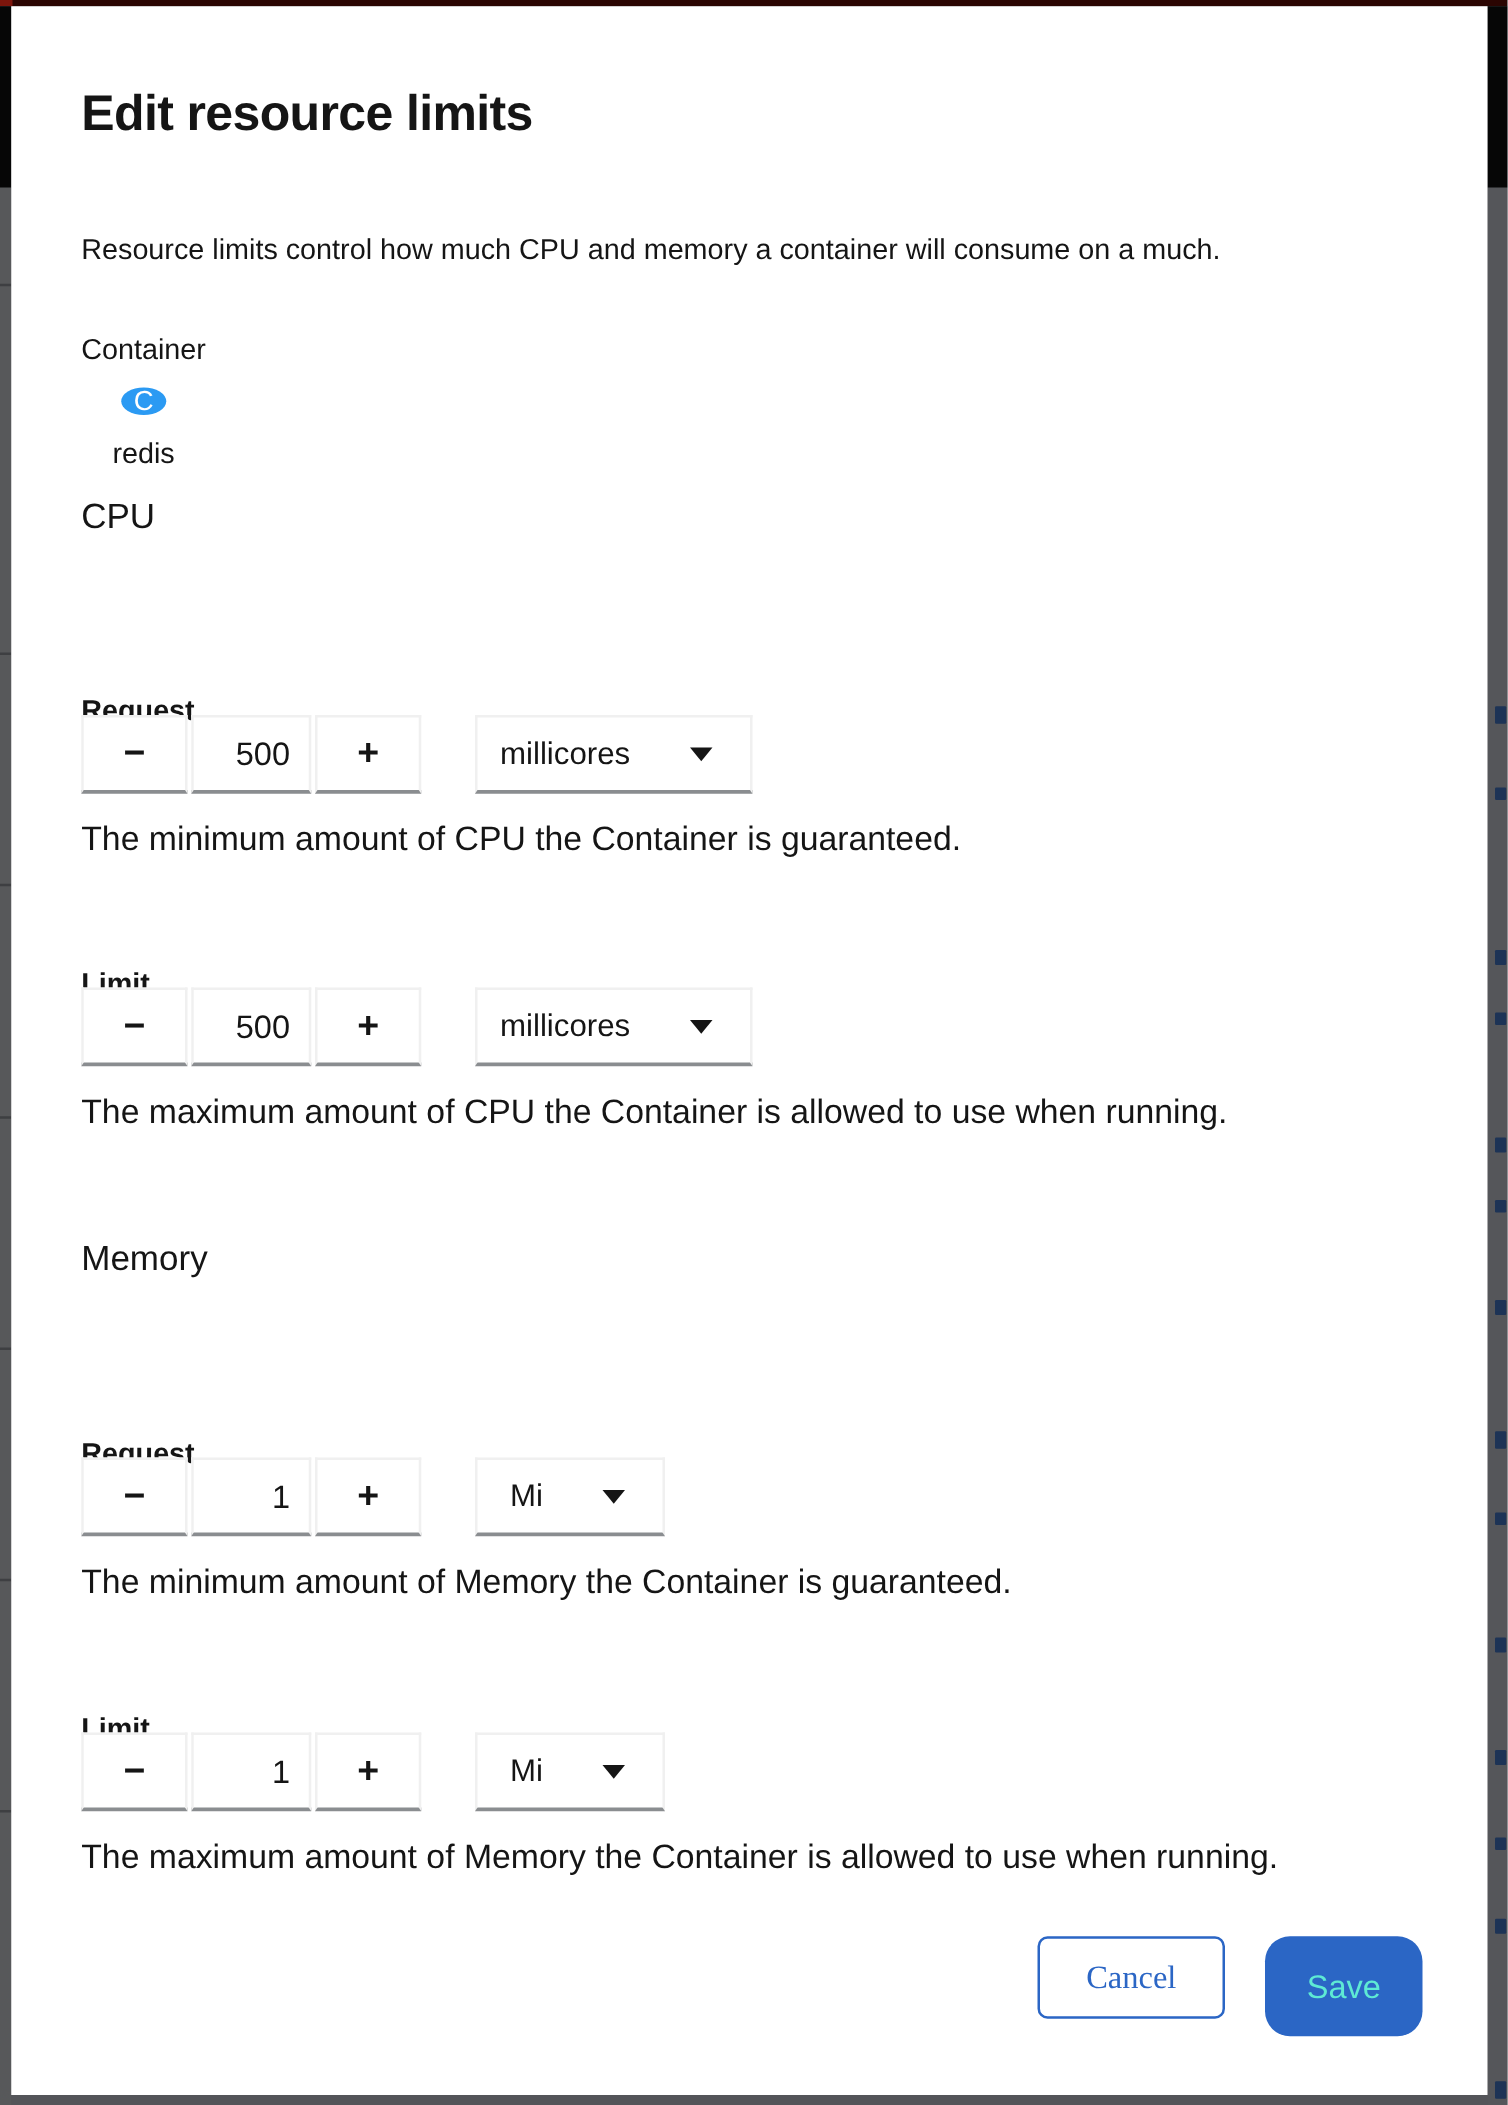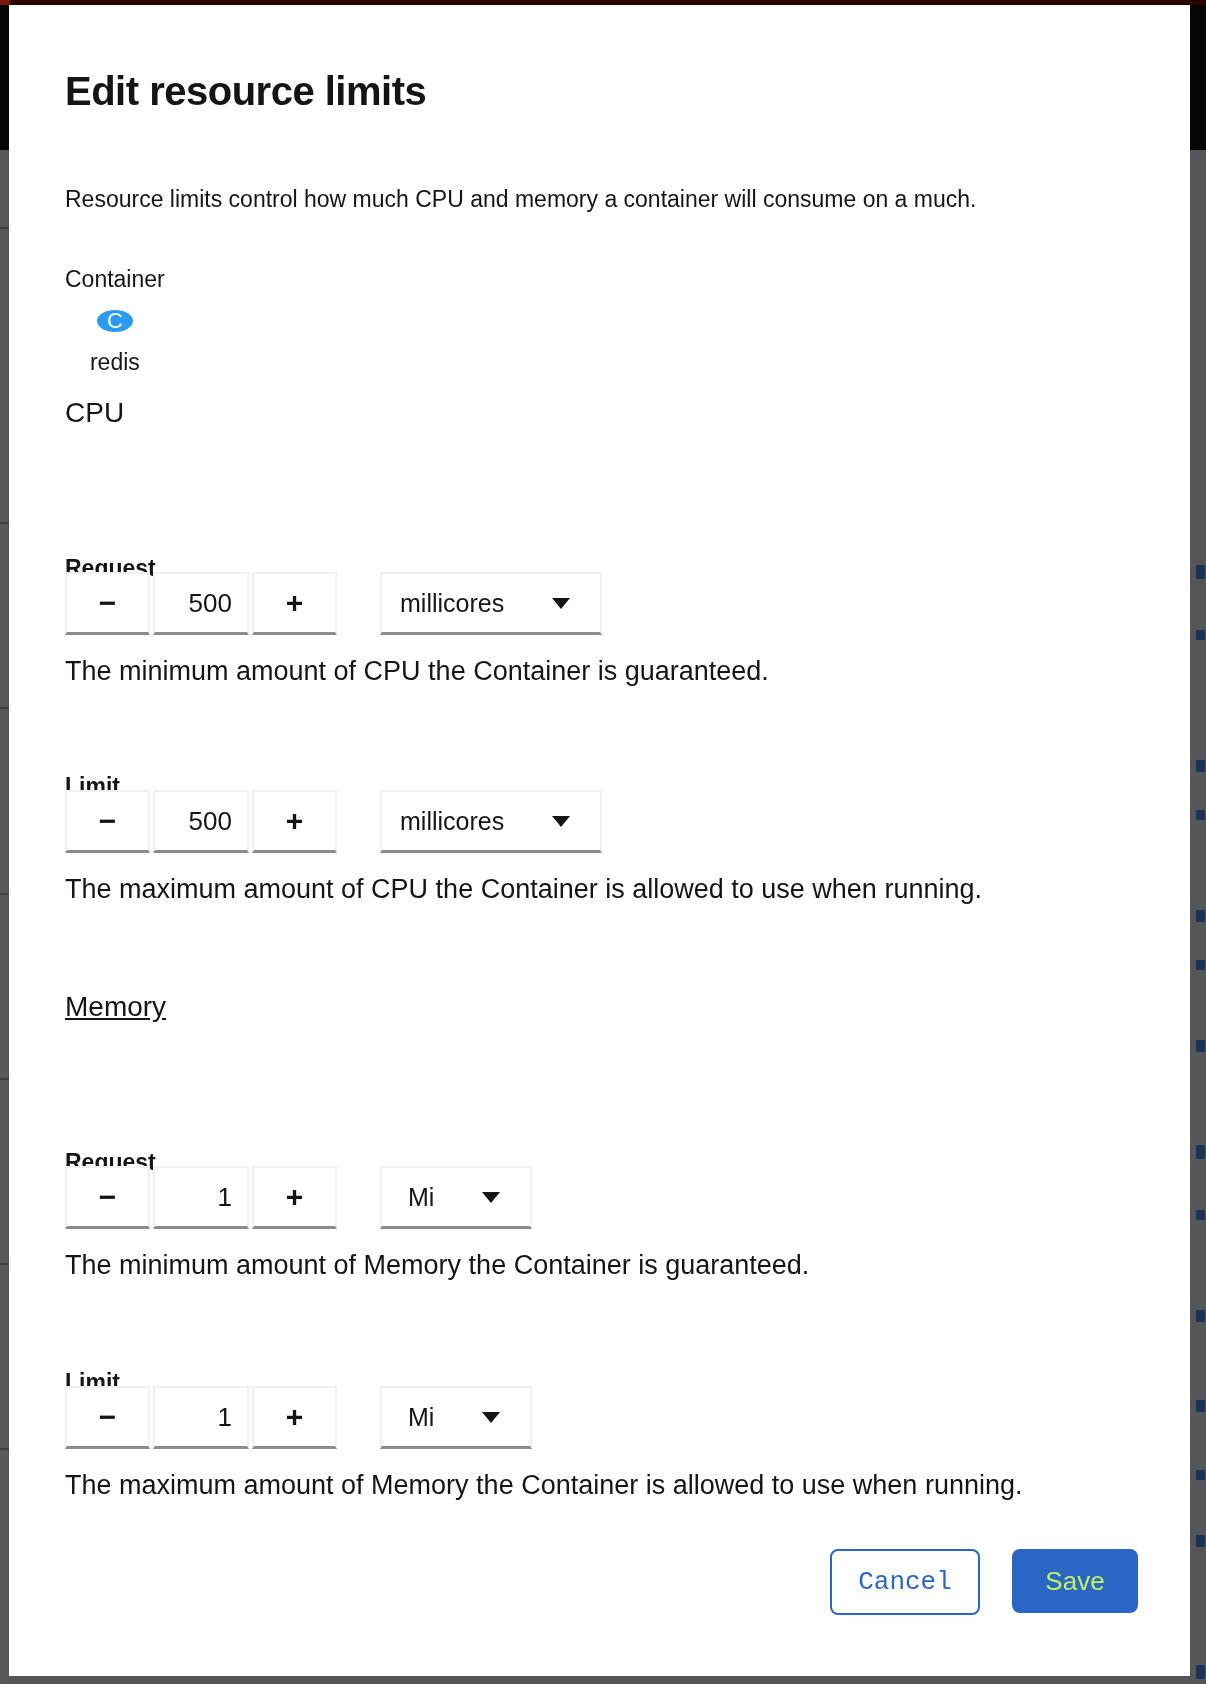--- a/index.html
+++ b/index.html
@@ -27,21 +27,21 @@
   .right-strip .mark{position:absolute;left:6px;width:9px;background:#1d3356;border-radius:1px;}
   
   .modal{position:absolute;left:9px;top:5px;width:1181px;height:1671px;background:#ffffff;}
   .title{position:absolute;left:56px;top:61px;font-size:40px;font-weight:700;letter-spacing:-0.5px;line-height:50px;}
   .description{position:absolute;left:56px;top:179px;font-size:23px;line-height:30px;}
   .container-row{position:absolute;left:56px;top:261px;height:40px;display:flex;align-items:center;gap:17px;font-size:23px;flex-direction:column;}
   .badge{width:36px;height:36px;border-radius:50%;background:var(--badge);color:#fff;
     display:flex;align-items:center;justify-content:center;font-size:22px;line-height:1;}
   .section-heading{position:absolute;left:56px;font-size:28px;font-weight:400;line-height:34px;}
   .section-heading.cpu{top:391px;}
-  .section-heading.memory{top:985px;text-decoration:underline;}
+  .section-heading.memory{top:985px;}
   
   .field{position:absolute;left:56px;width:1070px;height:180px;}
   .field.cpu-request{top:519px;}
   .field.cpu-limit{top:737px;}
   .field.mem-request{top:1113px;}
   .field.mem-limit{top:1333px;}
   .field-label{position:absolute;left:0;top:0;font-size:23px;font-weight:700;line-height:28px;margin-top:30px;}
   .control-row{position:absolute;left:0;top:48px;height:63px;}
   .stepper{position:absolute;left:0;top:0;display:flex;gap:3px;height:63px;}
   .seg{height:63px;background:#fff;border:2px solid var(--border-light);border-bottom:3px solid var(--border-dark);
@@ -57,23 +57,23 @@
     padding:0 30px 0 18px;font-size:25px;cursor:pointer;}
   .dropdown.wide{width:222px;}
   .dropdown.narrow{width:152px;padding-left:26px;}
   .caret{width:0;height:0;border-left:9px solid transparent;border-right:9px solid transparent;
     border-top:11px solid var(--text);margin-left:14px;}
   .help-text{position:absolute;left:0;top:132px;font-size:27px;line-height:30px;white-space:nowrap;}
   
   .actions{position:absolute;left:0;top:1544px;width:1129px;height:66px;}
   .btn-cancel{position:absolute;left:821px;top:0;width:150px;height:66px;background:#fff;
     border:2px solid var(--accent);border-radius:8px;color:var(--accent);
-    font-family:Liberation Mono, monospace;font-size:26px;cursor:pointer;}
-  .btn-save{position:absolute;left:1003px;top:0;width:126px;height:64px;background:var(--accent);
-    border:0;border-radius:8px;color:#bef264;font-family:inherit;font-size:26px;cursor:pointer;}
+    font-family:Liberation Serif, serif;font-size:26px;cursor:pointer;}
+  .btn-save{position:absolute;left:1003px;top:0;width:126px;height:80px;background:var(--accent);
+    border:0;border-radius:20px;color:#5eead4;font-family:inherit;font-size:26px;cursor:pointer;}
 </style>
 </head>
 <body>
 
 <div class="top-line"></div>
 <div class="top-corner"></div>
 <div class="left-strip">
   <div class="black"></div>
   <div class="sep" style="top:222px"></div>
   <div class="sep" style="top:517px"></div>

